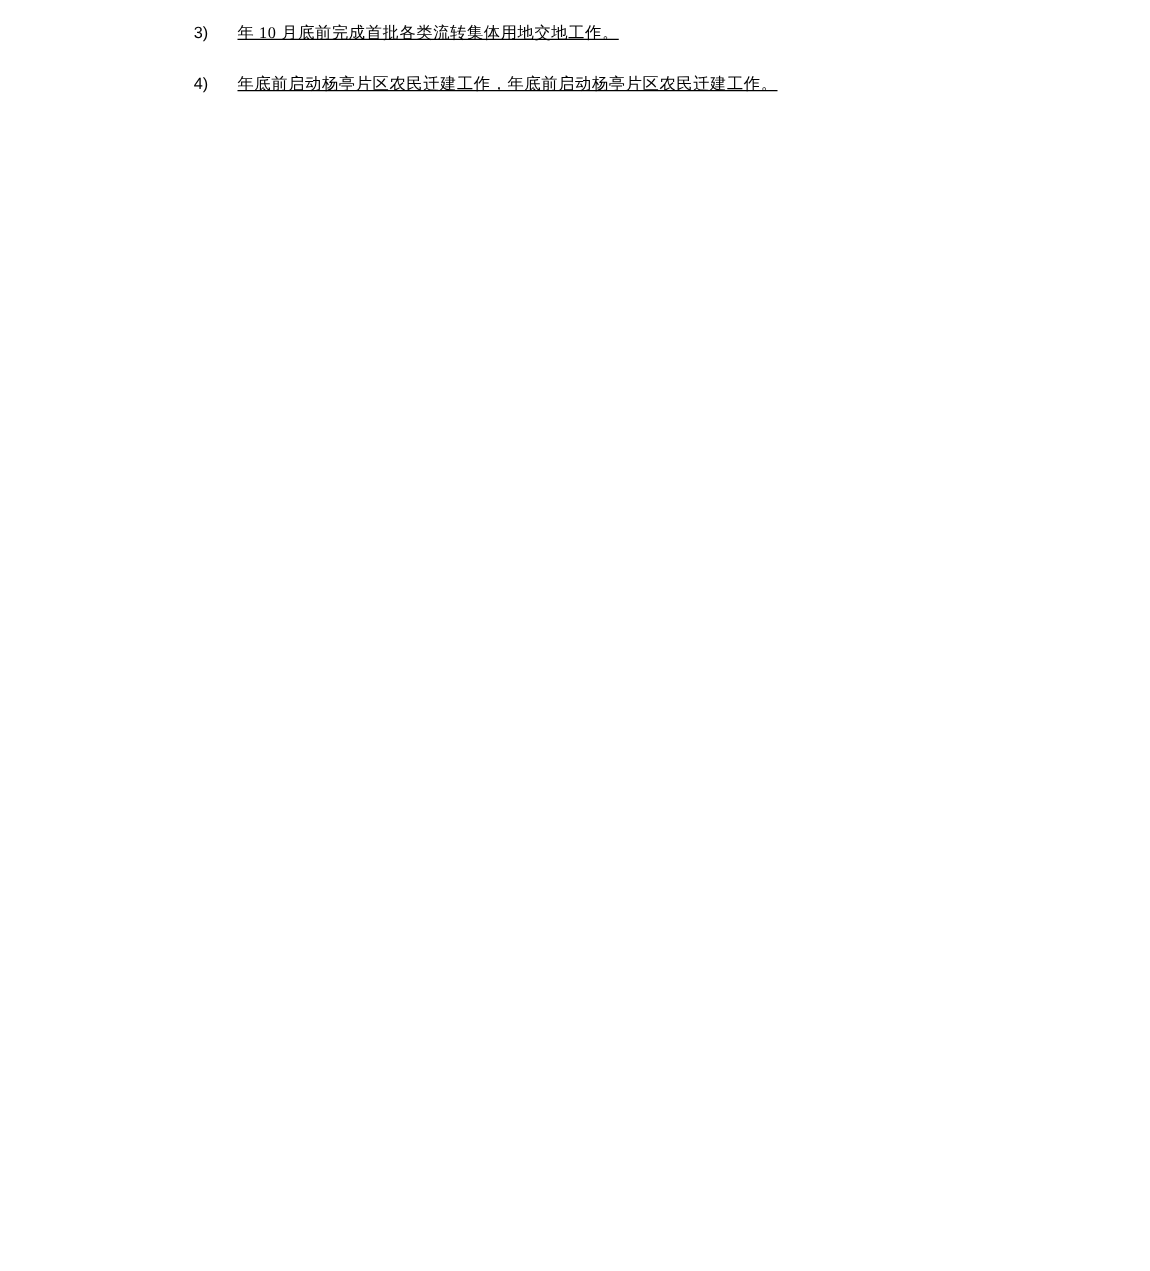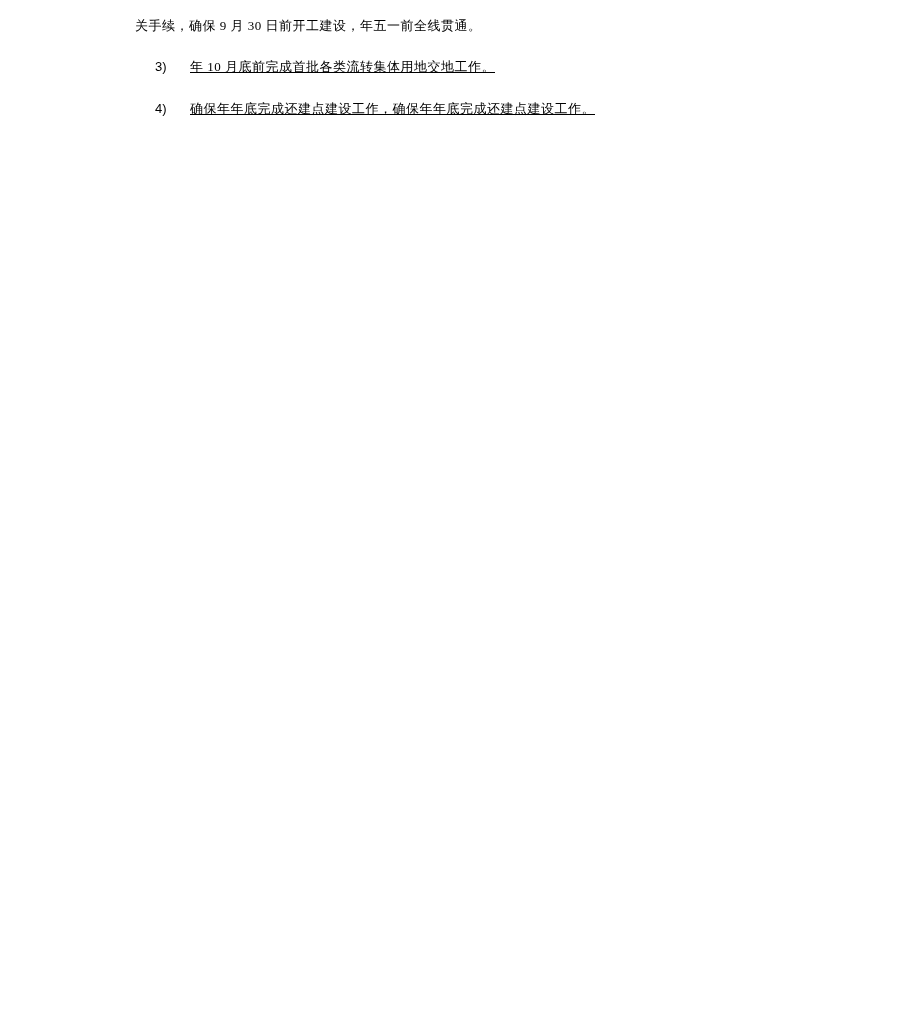--- a/index.html
+++ b/index.html
@@ -37,24 +37,21 @@
       flex: 1;
       padding-left: 5px;
       letter-spacing: 0.5px;
       text-decoration: underline;
     }
   </style>
 </head>
 <body>
 
 <div class="page">
-  <div class="continuation-line">
-    <span>关手续，确保 9 月 30 日前开工建设，年五一前全线贯通。</span>
-  </div>
   <div class="list-item">
     <span class="list-marker">3)</span>
     <span class="list-content">年 10 月底前完成首批各类流转集体用地交地工作。</span>
   </div>
   <div class="list-item">
     <span class="list-marker">4)</span>
-    <span class="list-content">确保年年底完成还建点建设工作，确保年年底完成还建点建设工作。</span>
+    <span class="list-content">年底前启动杨亭片区农民迁建工作，年底前启动杨亭片区农民迁建工作。</span>
   </div>
 </div>
 
 </body></html>

